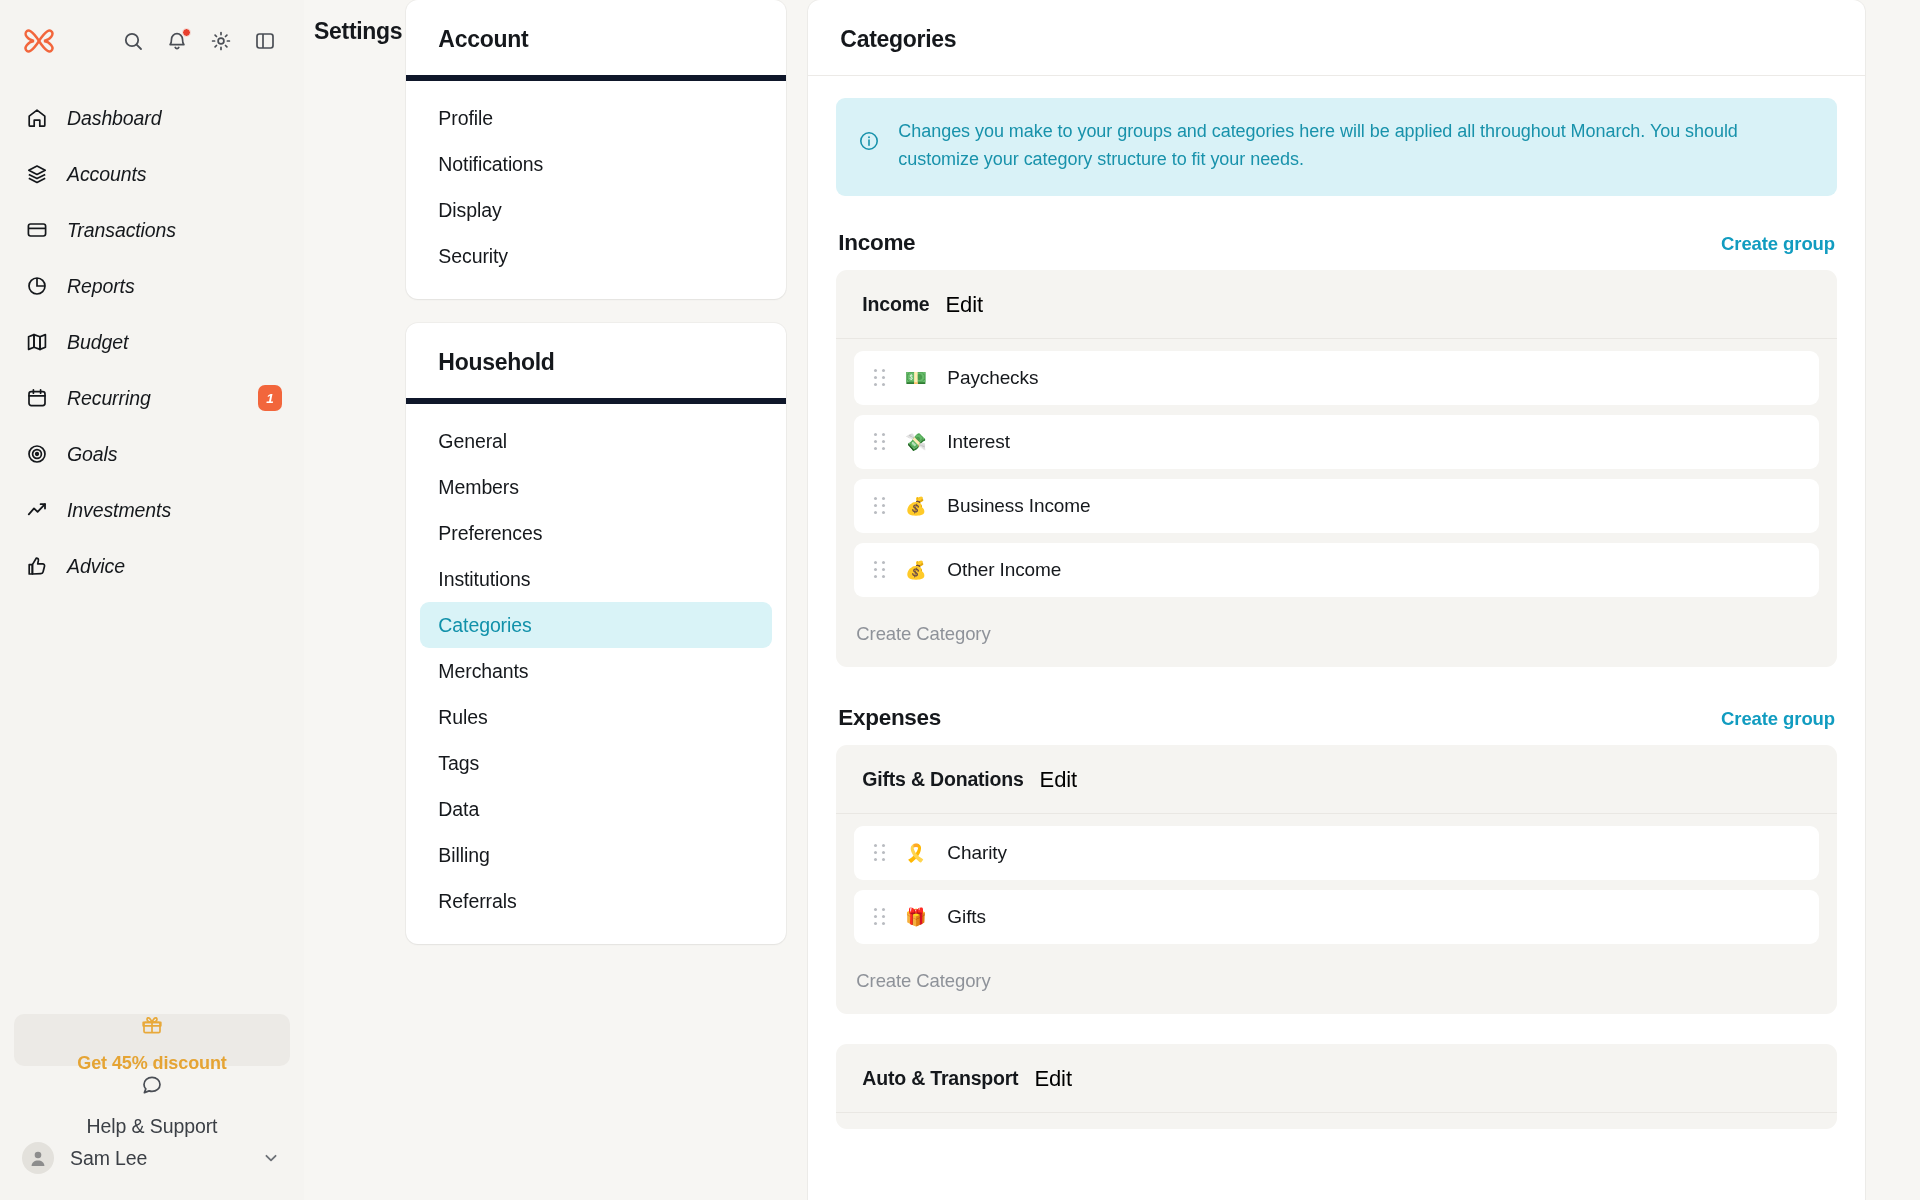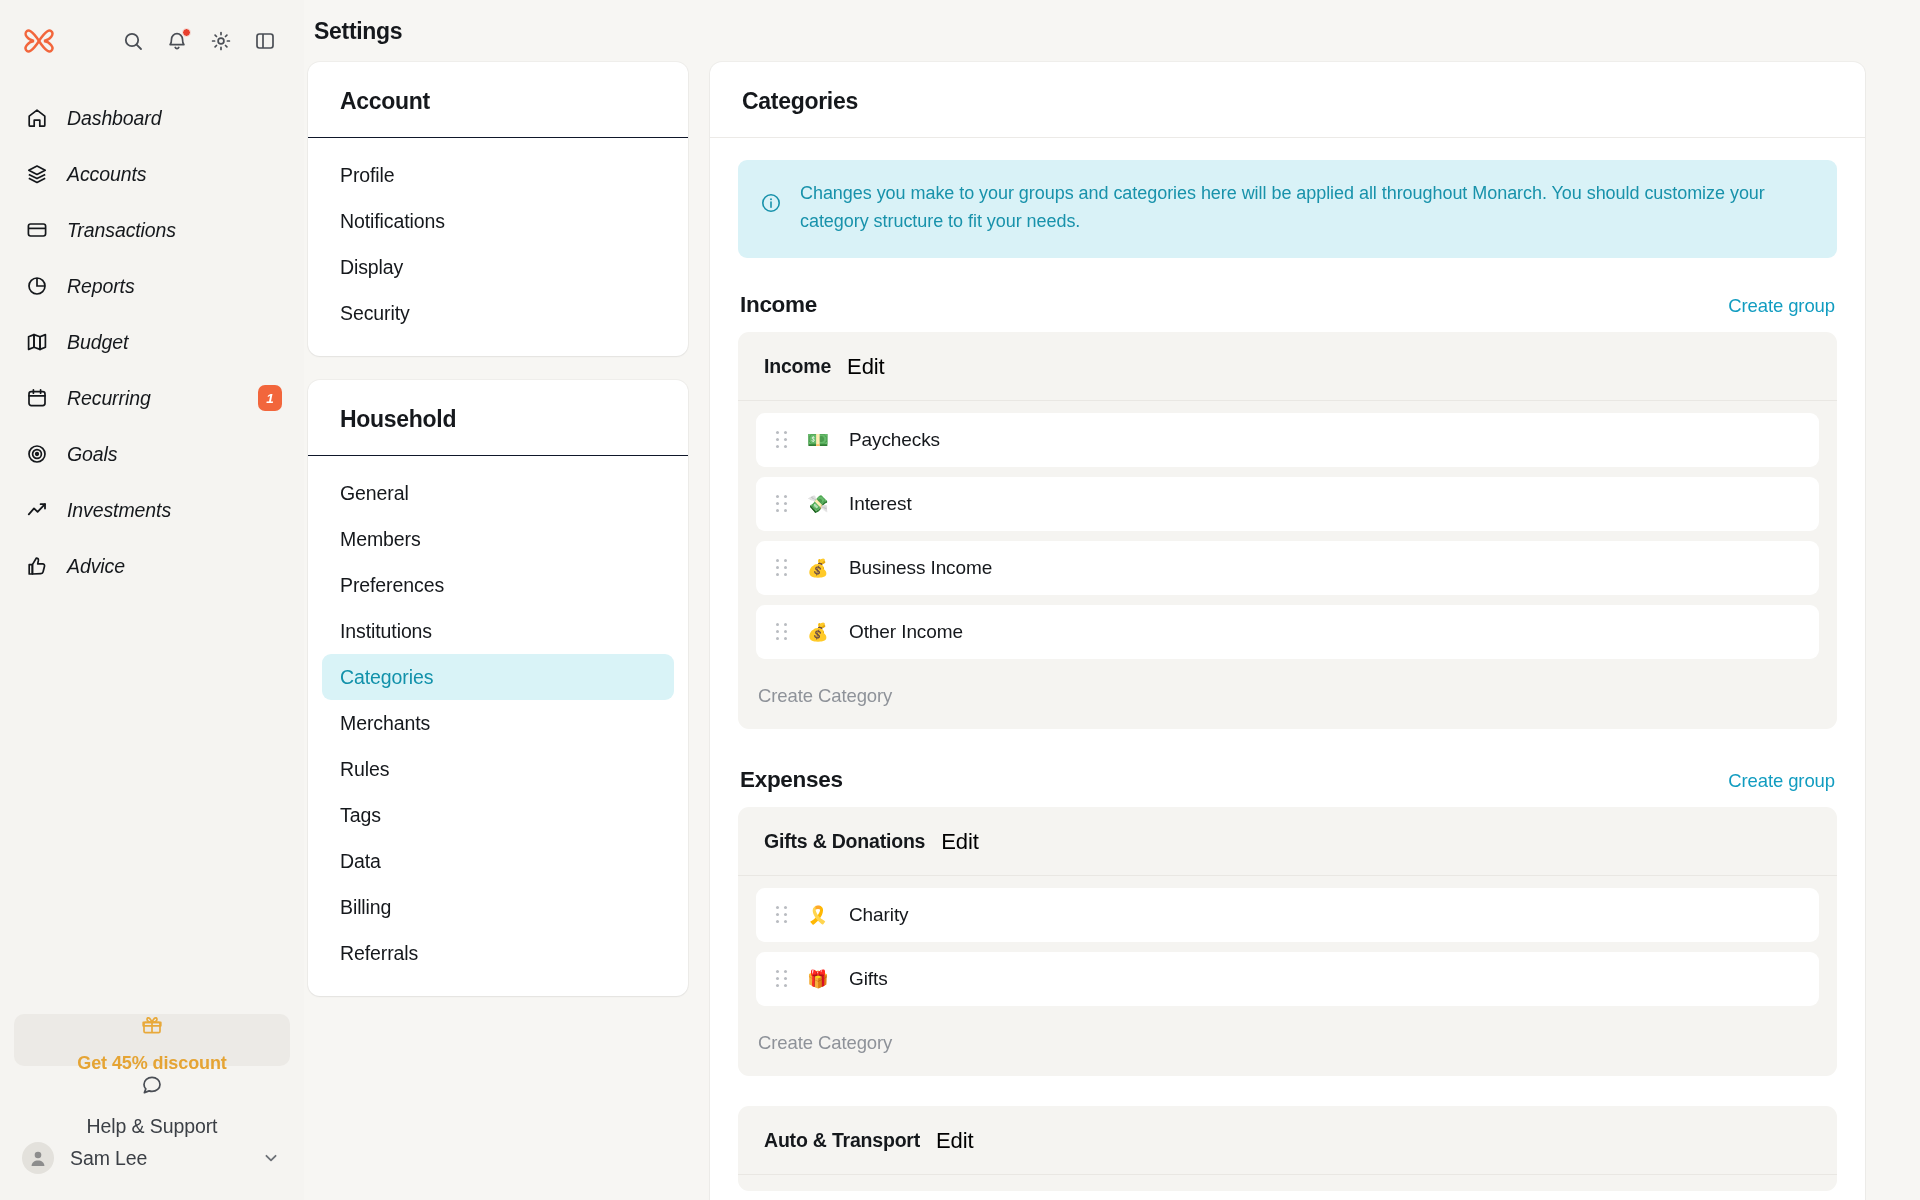--- a/index.html
+++ b/index.html
@@ -74,39 +74,39 @@
   .avatar {
     width: 32px; height: 32px; border-radius: 50%;
     background: #e3e1dc; flex: 0 0 32px;
     display: flex; align-items: center; justify-content: center;
     color: #8d8d8d;
   }
   .user-name { font-size: 19.5px; color: #3b3f45; letter-spacing: -0.1px;}
   .chev { margin-left: auto; color: #6d7177; width: 18px; height: 18px;}
 
   
-  .main { flex: 1; display: flex; flex-direction: column; min-width: 0; }
+  .main { flex: 1; display: flex; flex-direction: row; min-width: 0; }
   .page-title-bar {
     height: 62px; display: flex; align-items: center;
     padding-left: 10px;
   }
   .page-title { font-size: 23px; font-weight: 700; letter-spacing: -0.3px; color: #15181c; }
 
   .content { display: flex; gap: 22px; padding: 0 0 0 0; flex: 1; min-height: 0; }
 
   
   .settings-menu { width: 384px; flex: 0 0 384px; padding-left: 4px; }
   .menu-card {
     background: #fff; border-radius: 12px;
     box-shadow: 0 1px 2px rgba(20,23,28,.05), 0 0 0 1px rgba(20,23,28,.035);
     margin-bottom: 24px; overflow: hidden;
   }
   .menu-card-head {
     padding: 26px 32px 22px 32px;
-    border-bottom: 1px solid #0f172a;
+    border-bottom: 6px solid #0f172a;
   }
   .menu-card-title { font-size: 23px; font-weight: 700; letter-spacing: -0.3px; }
   .menu-list { padding: 14px 14px 20px 14px; }
   .menu-item {
     height: 46px; display: flex; align-items: center;
     padding: 0 18px; border-radius: 9px; cursor: pointer;
     font-size: 19.5px; color: #15181c; letter-spacing: -0.1px;
   }
   .menu-item.active { background: #d9f3f7; color: #1191aa; }
 
@@ -133,21 +133,21 @@
     margin-bottom: 26px;
   }
   .info-ico { width: 22px; height: 22px; flex: 0 0 22px; color: #1892ab; margin-top: 12px; }
   .info-text { font-size: 18px; line-height: 1.55; color: #1892ab; letter-spacing: -0.05px; max-width: 1000px;}
 
   .section-head {
     display: flex; align-items: baseline; justify-content: space-between;
     padding: 8px 2px 14px 2px;
   }
   .section-title { font-size: 22.5px; font-weight: 700; letter-spacing: -0.3px; }
-  .create-group { font-size: 18.5px; color: #119cc0; cursor: pointer; letter-spacing: -0.1px;}
+  .create-group { font-size: 18.5px; color: #119cc0; cursor: pointer; letter-spacing: -0.1px; font-weight: bold;}
 
   .group-card {
     background: #f5f4f1; border-radius: 11px;
     margin-bottom: 30px; overflow: hidden;
   }
   .group-head {
     display: flex; align-items: center; gap: 16px;
     padding: 22px 26px 20px 26px;
     border-bottom: 1px solid #e9e7e3;
   }

